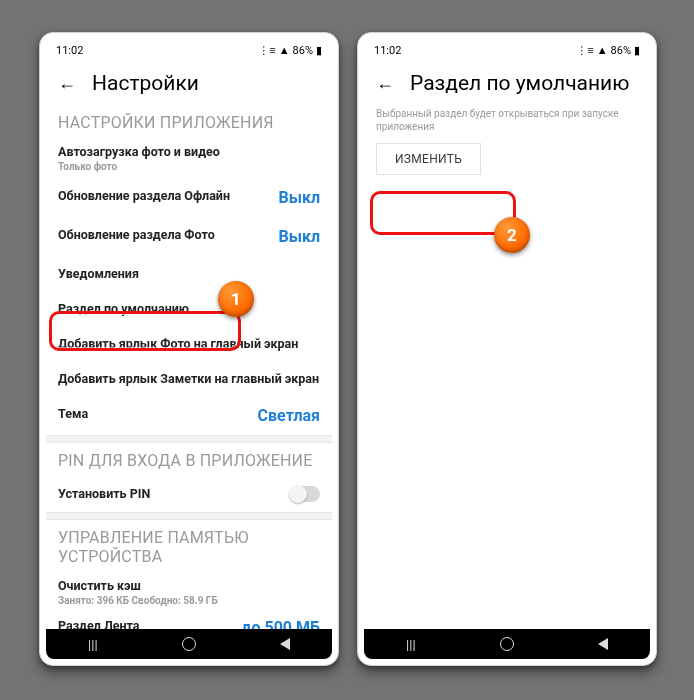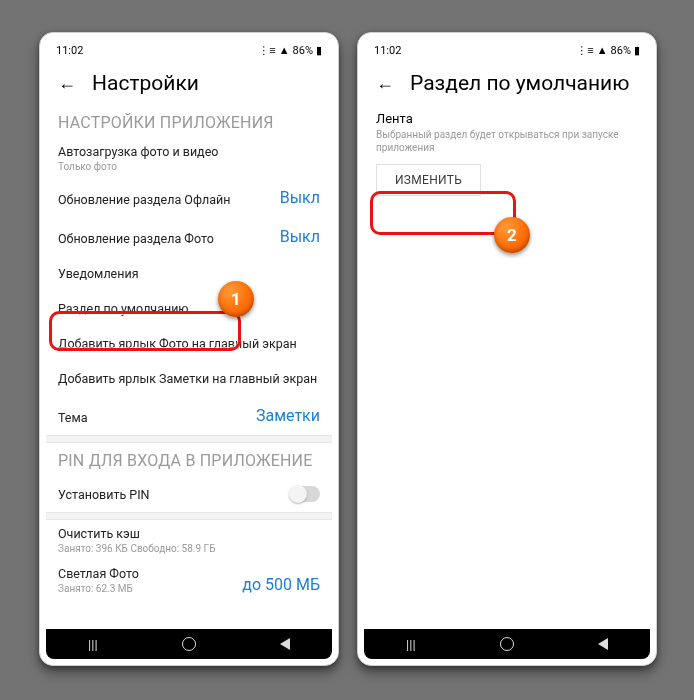--- a/index.html
+++ b/index.html
@@ -12,21 +12,21 @@
   .status{height:22px;display:flex;align-items:center;justify-content:space-between;padding:0 10px;font-size:11px;color:#000;}
   .status .rgroup{display:flex;align-items:center;gap:3px;}
   .sicon{display:inline-block;}
   
   .hdr{display:flex;align-items:center;gap:16px;padding:10px 12px 10px 12px;}
   .hdr .back{font-size:18px;line-height:1;}
   .hdr .title{font-size:21px;color:#000;}
   
   .body{flex:1;overflow:hidden;font-size:12.5px;color:#222;}
   .sectHead{font-size:16px;color:#9a9a9a;padding:8px 12px 6px;letter-spacing:.2px;text-transform:uppercase;}
-  .row{padding:10px 12px;display:flex;justify-content:space-between;align-items:flex-end;gap:8px;}
+  .row{padding:10px 12px;display:flex;justify-content:space-between;align-items:flex-start;gap:8px;font-weight:bold;}
   .row .lbl{color:#222;}
   .row .sub{font-size:10px;color:#9a9a9a;display:block;margin-top:2px;}
   .row .val{color:#1e7fd6;font-size:16px;white-space:nowrap;}
   .divider{height:6px;background:#f2f2f2;border-top:1px solid #e6e6e6;border-bottom:1px solid #e6e6e6;margin:0;}
   
   .toggle{width:30px;height:16px;border-radius:10px;background:#d8d8d8;position:relative;}
   .toggle:after{content:"";position:absolute;top:-1px;left:-1px;width:18px;height:18px;border-radius:50%;background:#f4f4f4;box-shadow:0 1px 2px rgba(0,0,0,.3);}
   
   .subtitle{font-size:10px;color:#9a9a9a;padding:2px 12px 0;line-height:1.3;}
   .feedTitle{font-size:13px;color:#000;padding:6px 12px 0;}
@@ -83,37 +83,38 @@
         <span class="lbl">Раздел по умолчанию</span>
       </div>
       <div class="row">
         <span class="lbl">Добавить ярлык Фото на главный экран</span>
       </div>
       <div class="row">
         <span class="lbl">Добавить ярлык Заметки на главный экран</span>
       </div>
       <div class="row">
         <span class="lbl">Тема</span>
-        <span class="val">Заметки</span>
+        <span class="val">Светлая</span>
       </div>
 
       <div class="divider"></div>
       <div class="sectHead">PIN ДЛЯ ВХОДА В ПРИЛОЖЕНИЕ</div>
       <div class="row">
         <span class="lbl">Установить PIN</span>
         <span class="toggle"></span>
       </div>
 
       <div class="divider"></div>
+      <div class="sectHead">УПРАВЛЕНИЕ ПАМЯТЬЮ УСТРОЙСТВА</div>
       <div class="row thinRow">
         <span><span class="lbl">Очистить кэш</span>
         <span class="sub">Занято: 396 КБ Свободно: 58.9 ГБ</span></span>
       </div>
       <div class="row thinRow">
-        <span><span class="lbl">Светлая Фото</span>
+        <span><span class="lbl">Раздел Лента</span>
         <span class="sub">Занято: 62.3 МБ</span></span>
         <span class="val">до 500 МБ</span>
       </div>
     </div>
     <div class="nav">
       <span>|||</span>
       <span class="circ"></span>
       <span class="tri"></span>
     </div>
   </div>
@@ -133,21 +134,20 @@
         <span class="sicon">▲</span>
         <span>86%</span>
         <span class="sicon">▮</span>
       </span>
     </div>
     <div class="hdr">
       <span class="back">←</span>
       <span class="title">Раздел по умолчанию</span>
     </div>
     <div class="body">
-      <div class="feedTitle">Лента</div>
       <div class="subtitle">Выбранный раздел будет открываться при запуске приложения</div>
       <div class="btnBox">
         <span class="btn">ИЗМЕНИТЬ</span>
       </div>
     </div>
     <div class="nav">
       <span>|||</span>
       <span class="circ"></span>
       <span class="tri"></span>
     </div>

